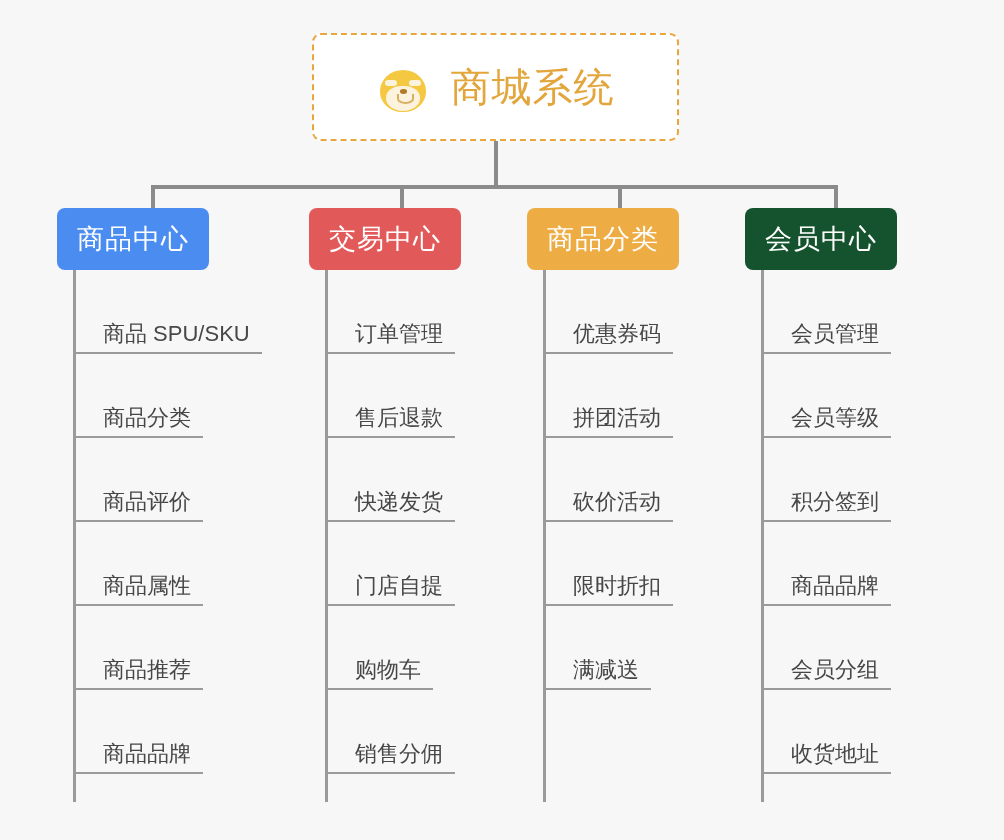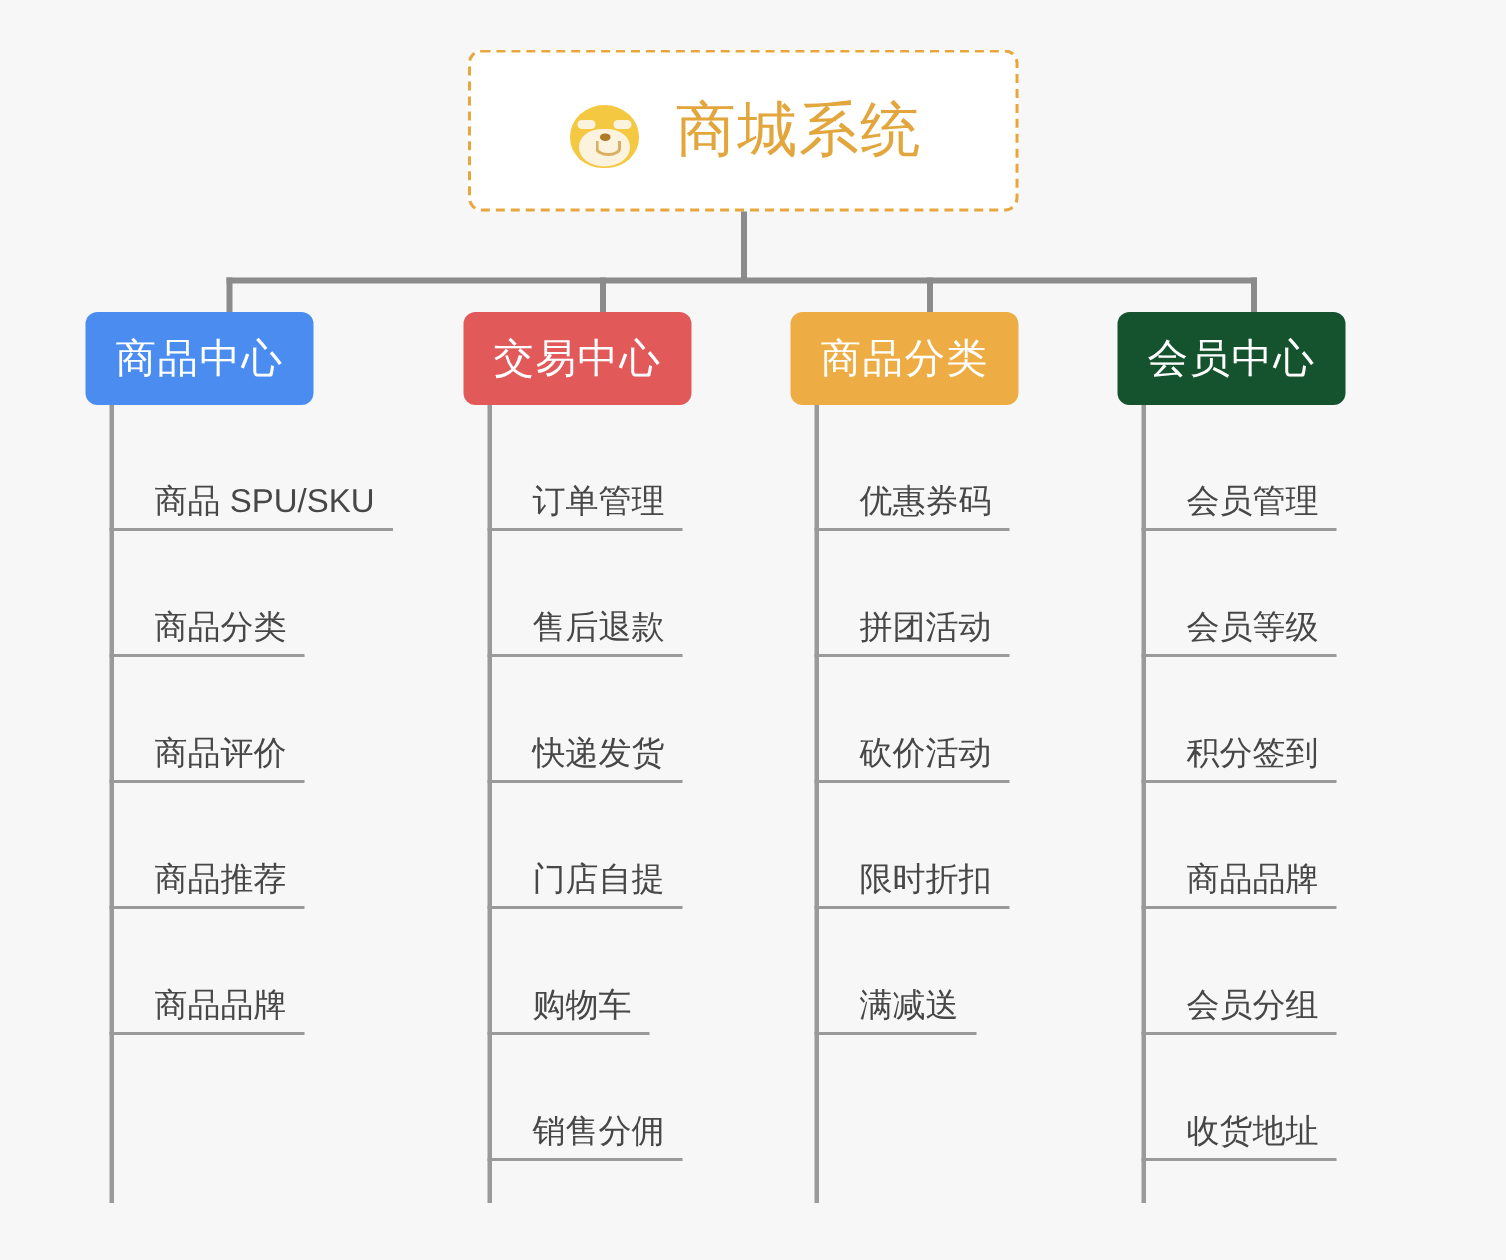--- a/index.html
+++ b/index.html
@@ -218,20 +218,23 @@
       <div class="leaf">
           <span class="leaf-inner"><span class="leaf-label">商品 SPU/SKU</span></span>
         </div>
       <div class="leaf">
           <span class="leaf-inner"><span class="leaf-label">商品分类</span></span>
         </div>
       <div class="leaf">
           <span class="leaf-inner"><span class="leaf-label">商品评价</span></span>
         </div>
       <div class="leaf">
+          <span class="leaf-inner"><span class="leaf-label">商品属性</span></span>
+        </div>
+      <div class="leaf">
           <span class="leaf-inner"><span class="leaf-label">商品推荐</span></span>
         </div>
       <div class="leaf">
           <span class="leaf-inner"><span class="leaf-label">商品品牌</span></span>
         </div>
     </div>
   </div>
 
   <div class="column" style="left:309px;">
     <div class="cat-header" style="background:#e2595a;">

